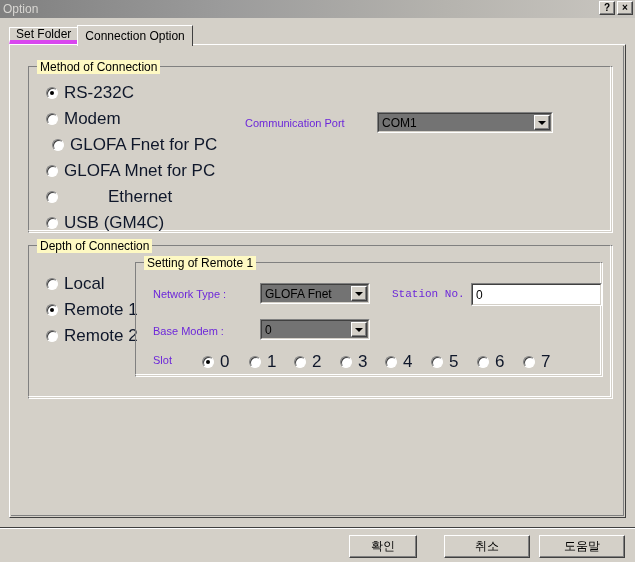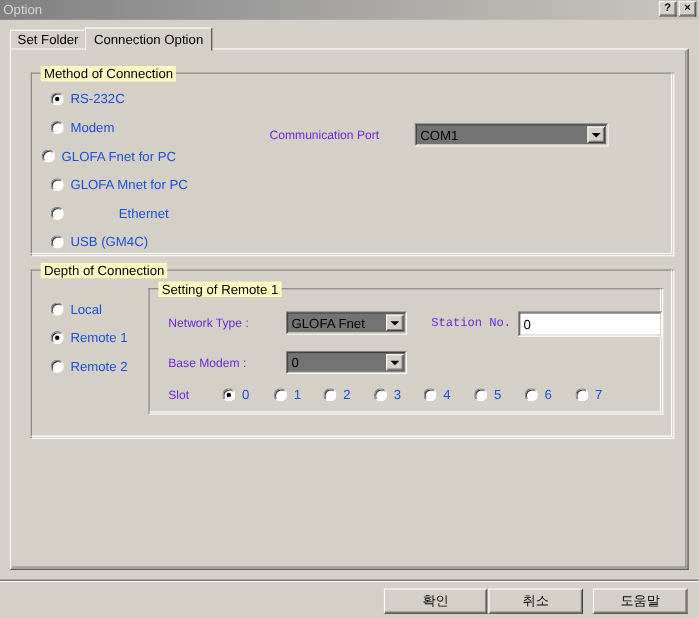--- a/index.html
+++ b/index.html
@@ -66,21 +66,21 @@
     color: #000;
     box-sizing: border-box;
     cursor: default;
     white-space: nowrap;
     display: flex; align-items: center;
   }
   .tab.inactive {
     height: 18px;
     padding: 0 6px;
     margin-bottom: 0px;
-    border-bottom: 1px solid #d946ef;
+    border-bottom: 5px solid #d946ef;
   }
   .tab.active {
     height: 21px;
     padding: 0 7px;
     margin-left: -1px;
     margin-bottom: -1px;
     position: relative;
     z-index: 5;
     border-bottom: none;
   }
@@ -129,21 +129,21 @@
     padding: 0 3px;
     font-size: 12px;
     color: #000;
     white-space: nowrap;
   }
 
   
   .radio {
     position: absolute;
     display: flex; align-items: center;
-    font-size: 12px; color: #1d4ed8;
+    font-size: 17px; color: #0f172a;
     cursor: default;
     white-space: nowrap;
   }
   .radio .dot {
     width: 12px; height: 12px;
     border-radius: 50%;
     background: #ffffff;
     border: 1px solid #808080;
     border-right-color: #ffffff;
     border-bottom-color: #ffffff;
@@ -294,21 +294,21 @@
       <div class="gb-title">Method of Connection</div>
 
       <div class="radio checked" style="left:17px; top:16px;">
         <span class="dot"></span>
         <span>RS-232C</span>
       </div>
       <div class="radio" style="left:17px; top:42px;">
         <span class="dot"></span>
         <span>Modem</span>
       </div>
-      <div class="radio" style="left:9px; top:68px;">
+      <div class="radio" style="left:23px; top:68px;">
         <span class="dot"></span>
         <span>GLOFA Fnet for PC</span>
       </div>
       <div class="radio" style="left:17px; top:94px;">
         <span class="dot"></span>
         <span>GLOFA Mnet for PC</span>
       </div>
       <div class="radio" style="left:17px; top:120px;gap:44px;">
         <span class="dot"></span>
         <span>Ethernet</span>
@@ -412,17 +412,17 @@
           <span class="dot"></span>
           <span>7</span>
         </div>
       </div>
     </div>
 
   </div>
 
   <div id="sep"></div>
 
-  <div class="dlgbtn" style="left:349px; top:535px; width:94px;">확인</div>
+  <div class="dlgbtn" style="left:349px; top:535px; width:68px;">확인</div>
   <div class="dlgbtn" style="left:444px; top:535px; width:86px;">취소</div>
   <div class="dlgbtn" style="left:539px; top:535px; width:86px;">도움말</div>
 
 </div>
 
 </body></html>

